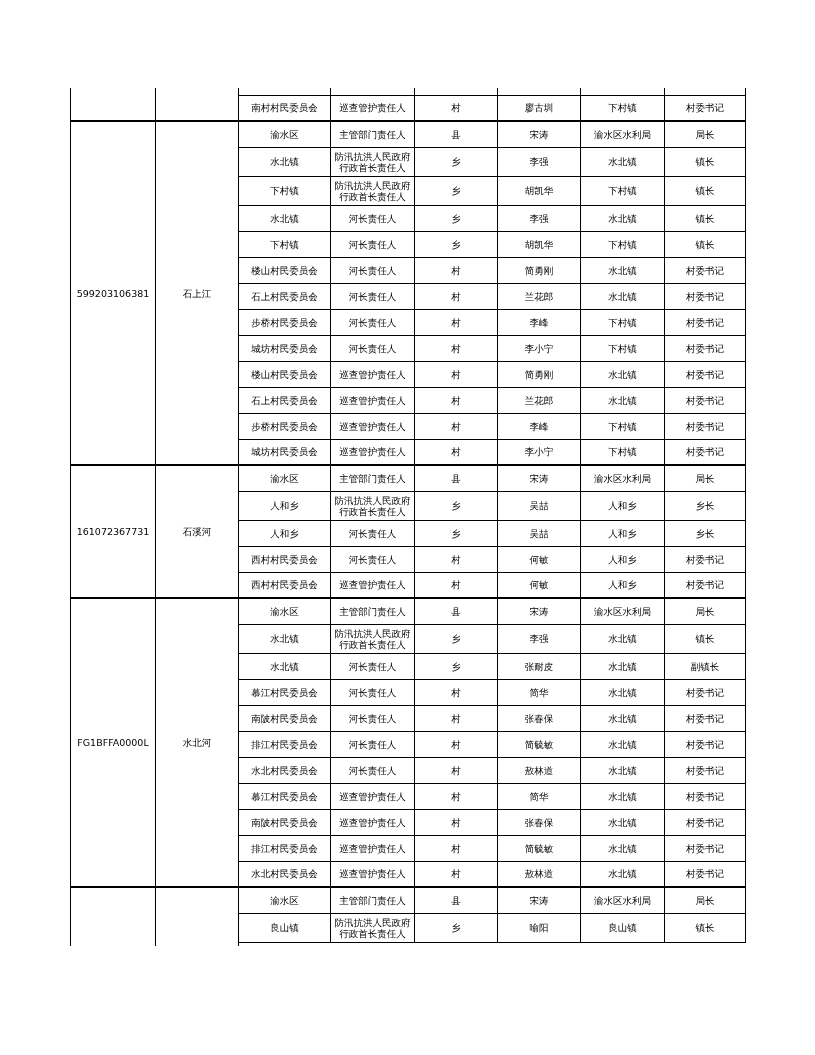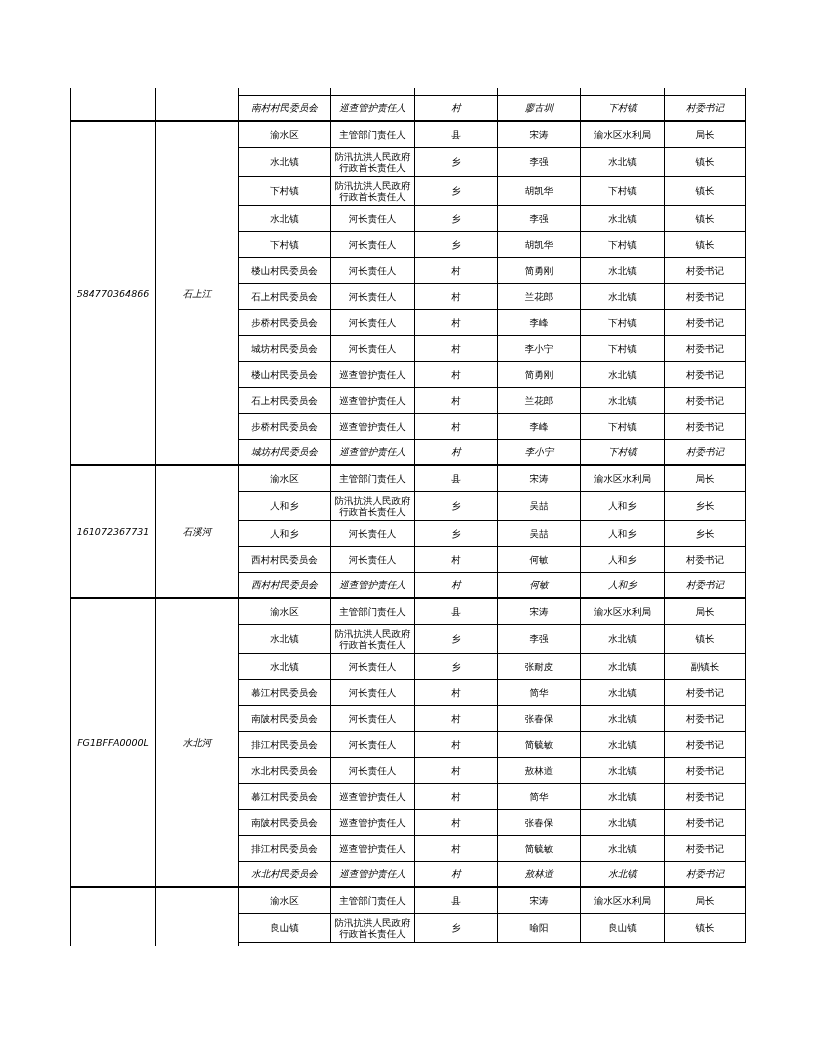--- a/index.html
+++ b/index.html
@@ -22,21 +22,21 @@
     border:1px solid #000;
     font-size:9.5px;
     line-height:11px;
     color:#000;
     text-align:center;
     vertical-align:middle;
     padding:1px 2px;
     overflow:hidden;
     word-break:break-all;
   }
-  td.sec-end{border-bottom:2px solid #000;font-style:italic;}
+  td.sec-end{border-bottom:2px solid #000;}
   td.cut-top{border-top:none;}
   td.no-bottom{border-bottom:none;}
   td.ghost{border:none;}
   tr.r-normal{height:26px;}
   tr.r-tall{height:29px;}
   tr.r-stub-top{height:7px;}
   tr.r-stub-bottom{height:4px;}
 </style>
 </head>
 <body>
@@ -69,21 +69,21 @@
           <td class="sec-end">南村村民委员会</td>
           <td class="sec-end">巡查管护责任人</td>
           <td class="sec-end">村</td>
           <td class="sec-end">廖古圳</td>
           <td class="sec-end">下村镇</td>
           <td class="sec-end">村委书记</td>
         </tr>
       </tbody>
       <tbody>
         <tr class="r-normal">
-          <td class="sec-end" rowspan="13">584770364866</td>
+          <td class="sec-end" rowspan="13">599203106381</td>
           <td class="sec-end" rowspan="13">石上江</td>
           <td>渝水区</td>
           <td>主管部门责任人</td>
           <td>县</td>
           <td>宋涛</td>
           <td>渝水区水利局</td>
           <td>局长</td>
         </tr>
         <tr class="r-tall">
           <td>水北镇</td>

